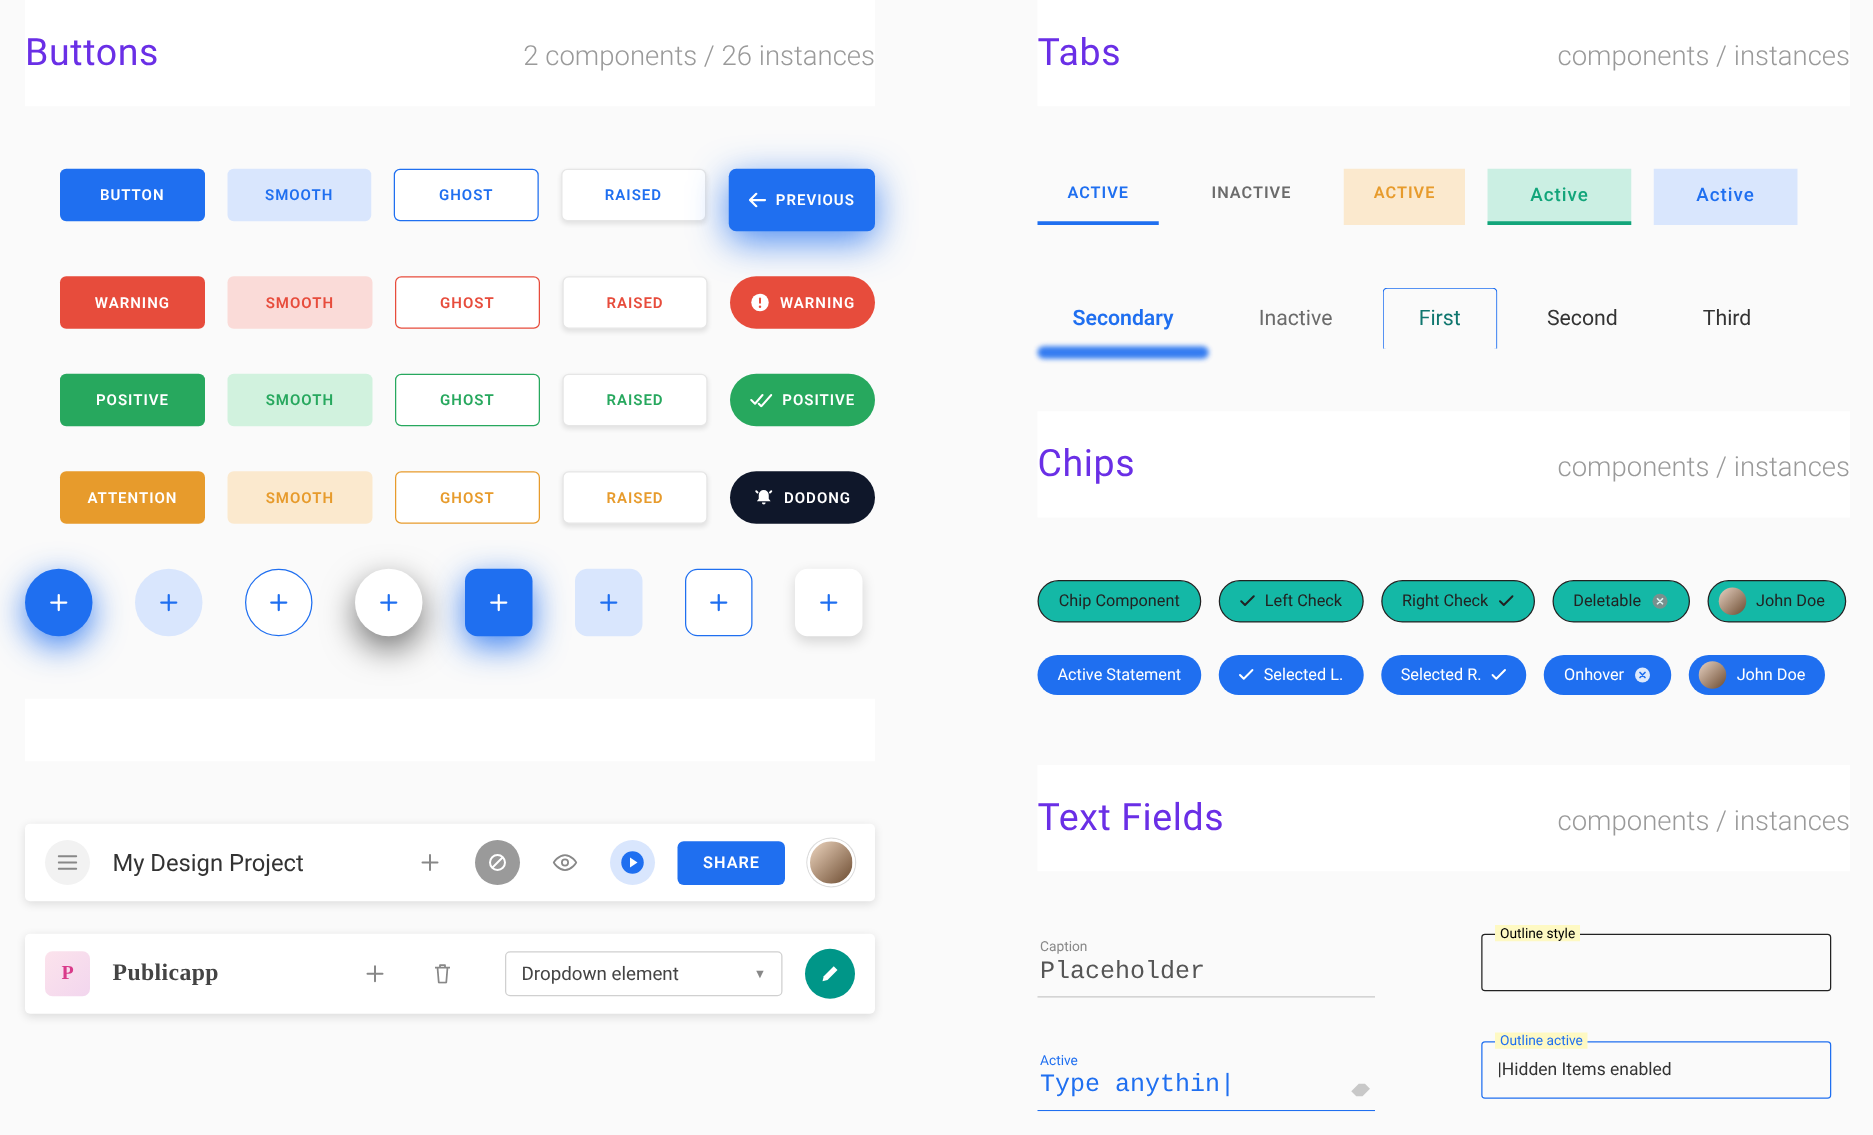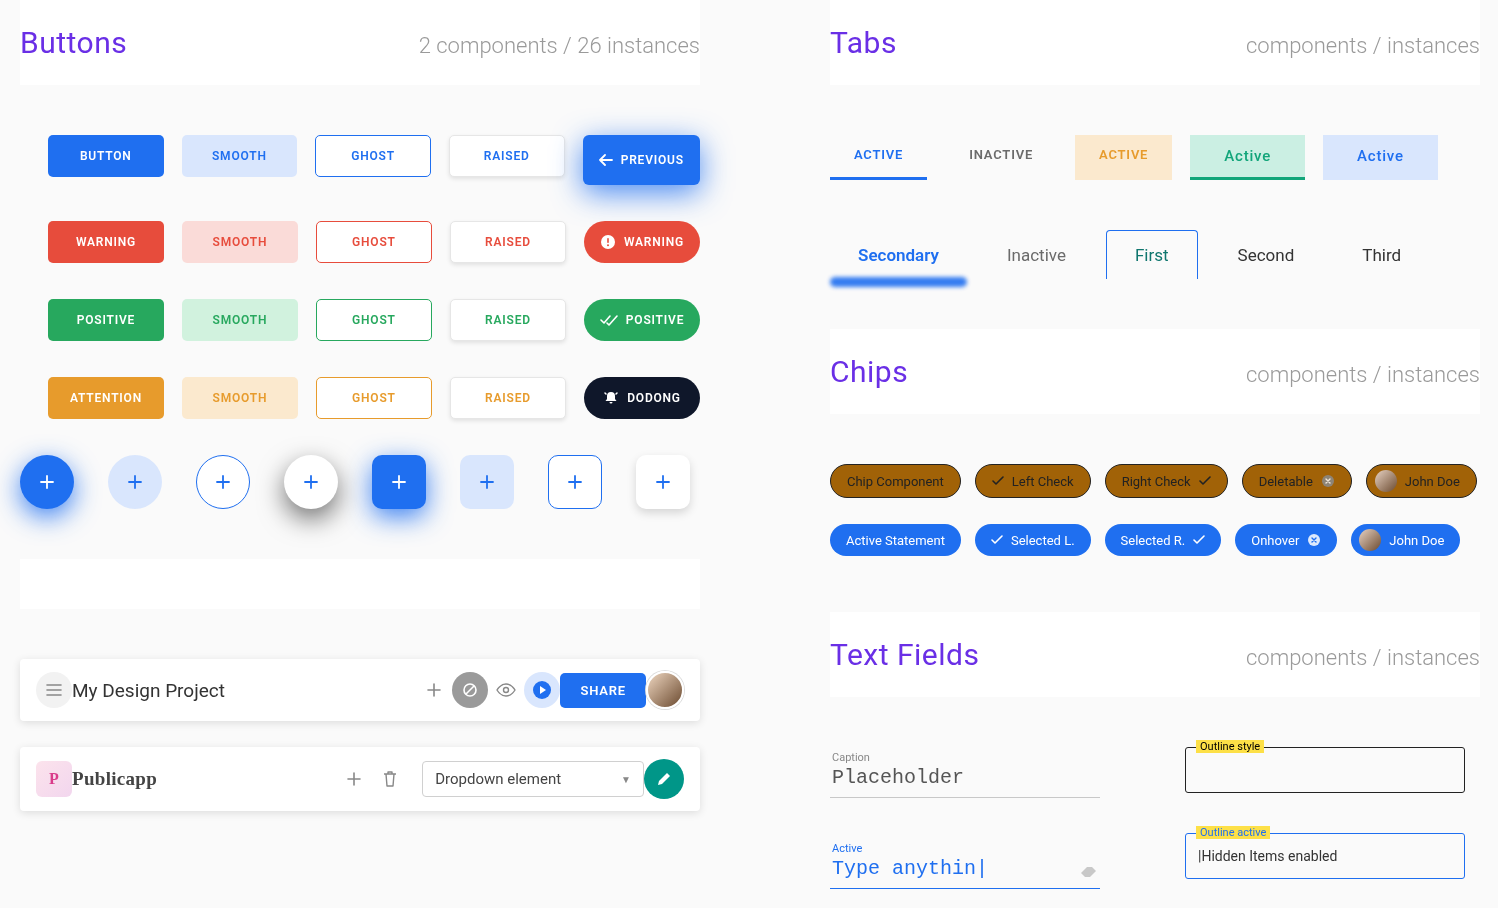--- a/index.html
+++ b/index.html
@@ -73,20 +73,21 @@
   .c8 { background: #fff; color: #1F6FF0; box-shadow: 0 4px 10px rgba(0,0,0,0.15); }
 
   
   .appbar {
     background: #fff;
     border-radius: 4px;
     box-shadow: 0 2px 8px rgba(0,0,0,0.12);
     display: flex;
     align-items: center;
     padding: 12px 16px;
+    gap: 18px;
     margin-bottom: 26px;
   }
   .appbar .grow { flex: 1; }
   .appbar-title { font-size: 19px; font-weight: 400; color: #333; }
   .appbar-title2 { font-size: 19px; font-weight: 700; color: #444; font-family: Georgia, serif; letter-spacing: 0.3px; }
   .icbtn {
     width: 36px; height: 36px; border-radius: 50%;
     display: inline-flex; align-items: center; justify-content: center;
     color: #888; cursor: pointer;
   }
@@ -138,21 +139,21 @@
   .tab2-first { color: #0f766e; border: 1.5px solid #1F6FF0; border-bottom: none; border-radius: 4px 4px 0 0; }
   .tab2-plain { color: #333; }
 
   
   .chip-row { display: flex; gap: 14px; margin-bottom: 26px; flex-wrap: nowrap; }
   .chip {
     border-radius: 18px; padding: 7px 16px; font-size: 13px;
     display: inline-flex; align-items: center; gap: 8px; cursor: pointer;
     white-space: nowrap;
   }
-  .chip-outline { border: 1.2px solid #222; color: #222; background: #a16207; }
+  .chip-outline { border: 1.2px solid #222; color: #222; background: #14b8a6; }
   .chip-filled { background: #1F6FF0; color: #fff; }
   .chip .x { font-size: 14px; opacity: 0.85; }
   .chip-av {
     width: 22px; height: 22px; border-radius: 50%;
     background: linear-gradient(135deg,#e7d2c3,#6b4a2f);
     margin: -2px 0 -2px -8px;
   }
 
   
   .tf-grid { display: flex; gap: 60px; }
@@ -166,21 +167,21 @@
   .tf.active { border-bottom-color: #1F6FF0; }
   .tf.active .cap { color: #1F6FF0; }
   .tf.active .val { color: #1F6FF0; }
   .tf .trail-ic { position: absolute; right: 4px; bottom: 10px; color: #bbb; }
 
   .tf-out {
     border: 1.5px solid #222; border-radius: 3px;
     padding: 14px 12px; width: 280px; position: relative; height: 46px;
   }
   .tf-out .float {
-    position: absolute; top: -8px; left: 10px; background: #fde047;
+    position: absolute; top: -8px; left: 10px; background: #fef9c3;
     padding: 0 4px; font-size: 11px;
   }
   .tf-out .val2 { font-size: 14px; color: #333; }
   .tf-out.blue { border-color: #1F6FF0; }
   .tf-out.blue .float { color: #1F6FF0; }
 
   svg { display: block; }
 </style>
 </head>
 <body>

